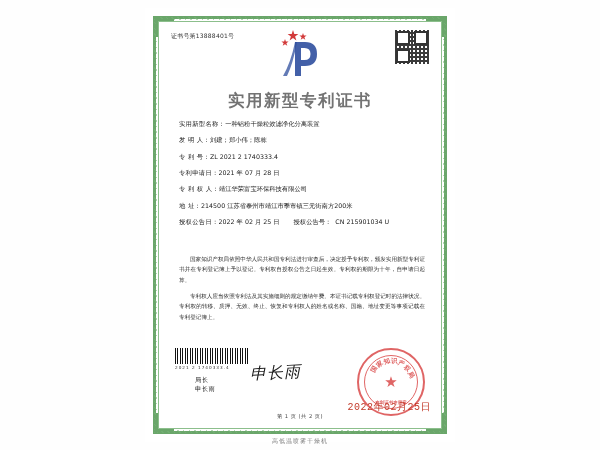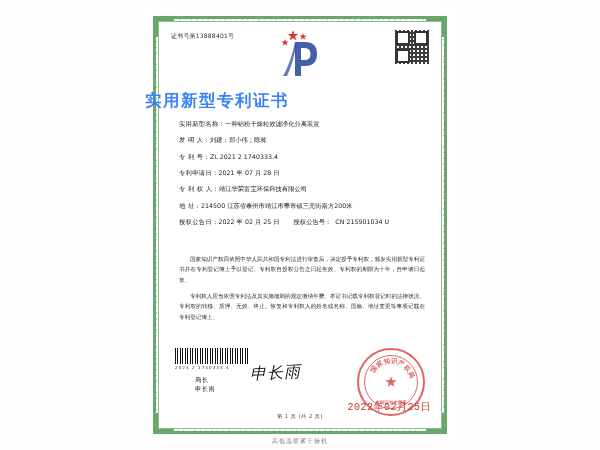--- a/index.html
+++ b/index.html
@@ -139,24 +139,25 @@
     width: 58px;
     height: 52px;
   }
 
   
   .main-title {
     position: absolute;
     left: 0;
     right: 0;
     top: 82px;
+    text-align: center;
     font-size: 16.5px;
     font-weight: bold;
     letter-spacing: 1.5px;
-    color: #3b82f6;
+    color: #737373;
     font-family: "DejaVu Sans", "Liberation Sans", sans-serif;
   }
 
   
   .fields {
     position: absolute;
     left: 34px;
     right: 30px;
     top: 112px;
   }

